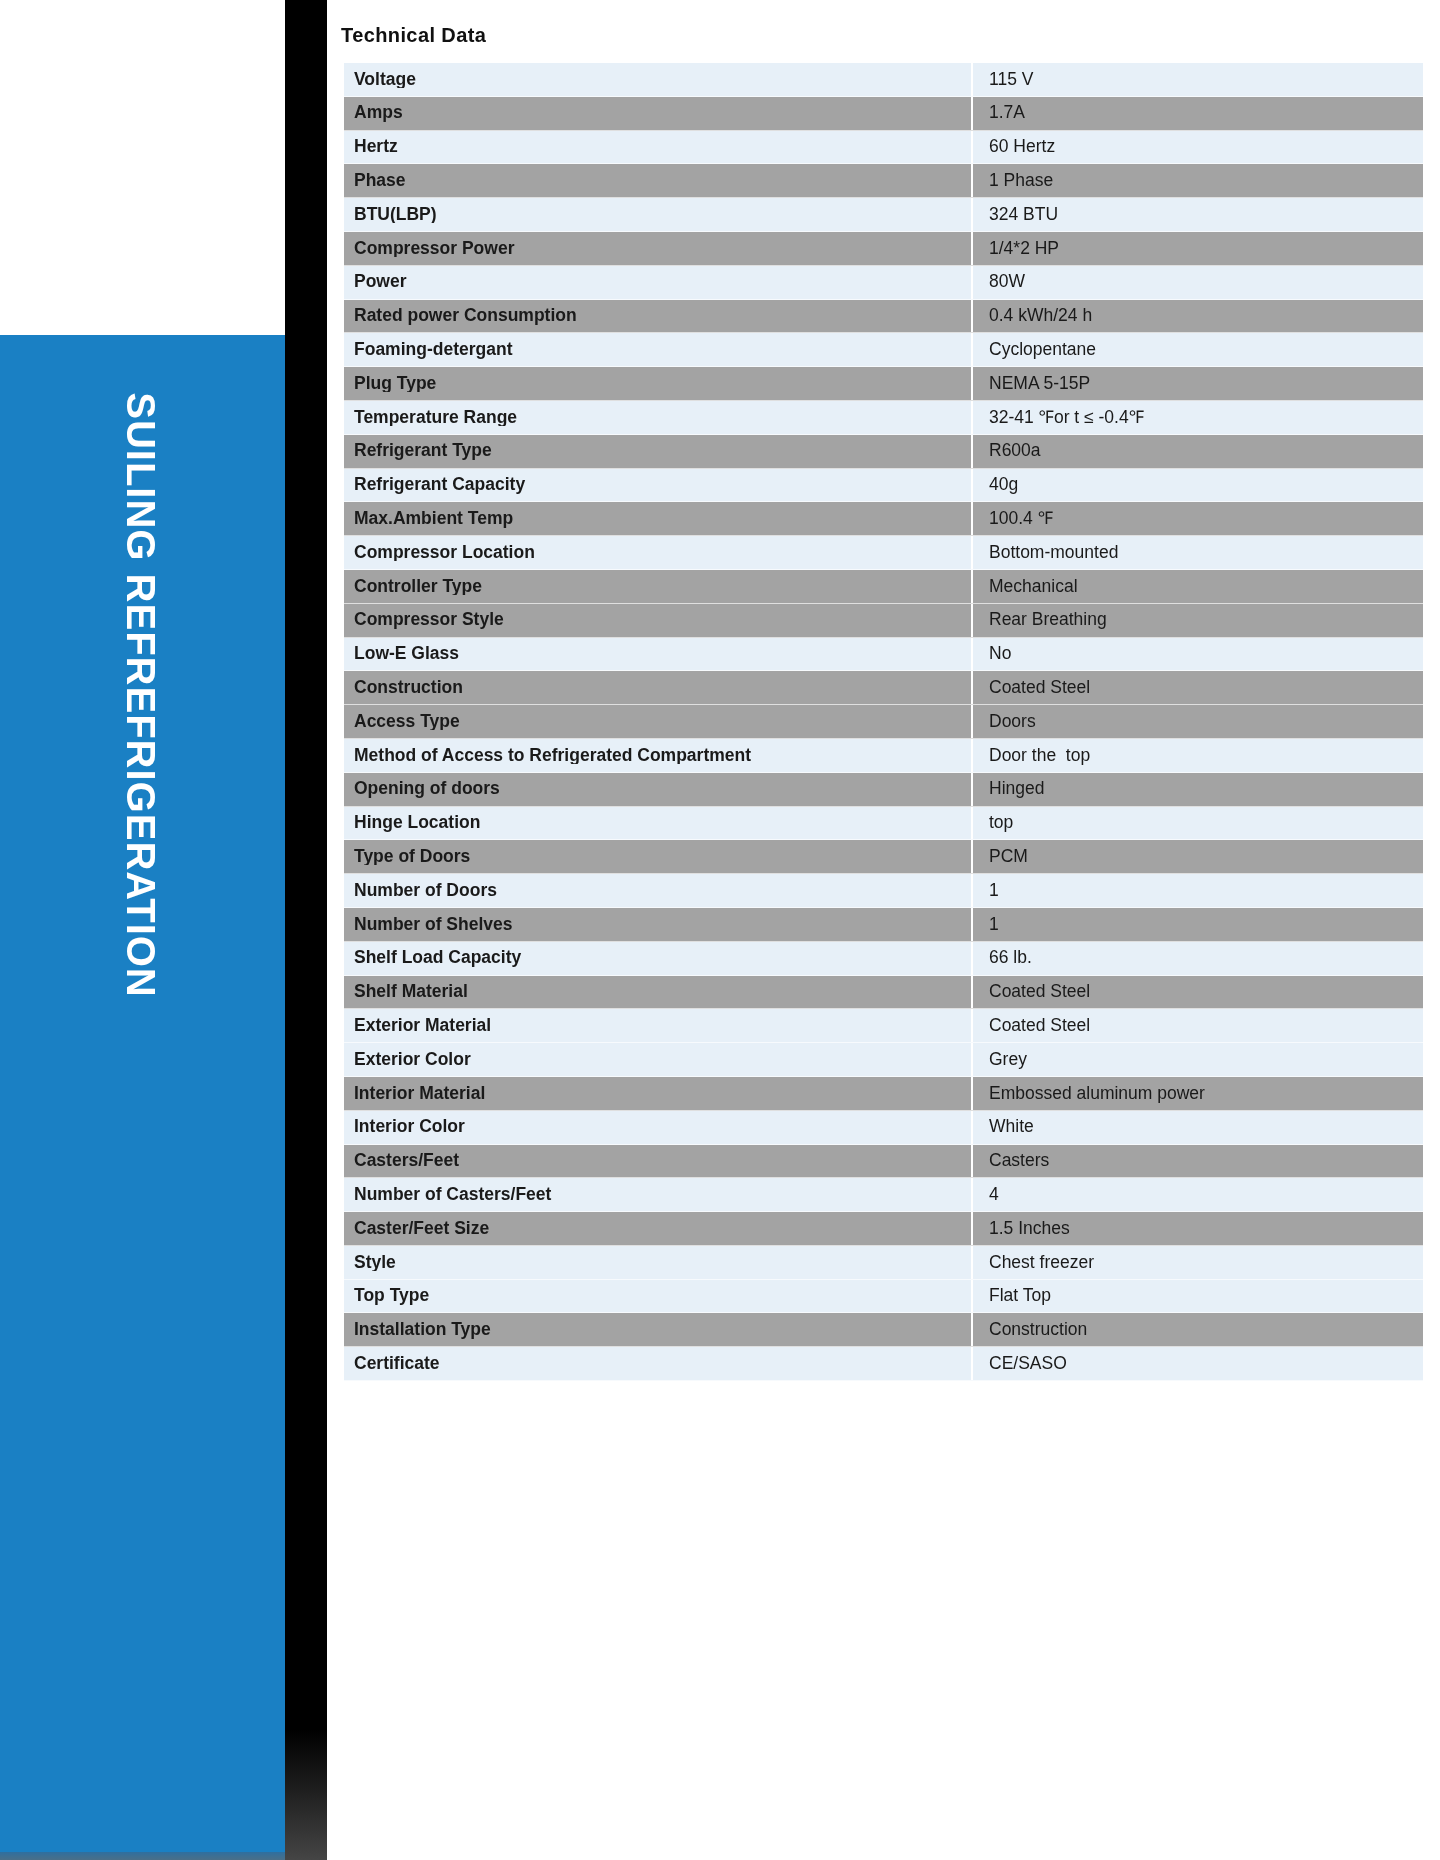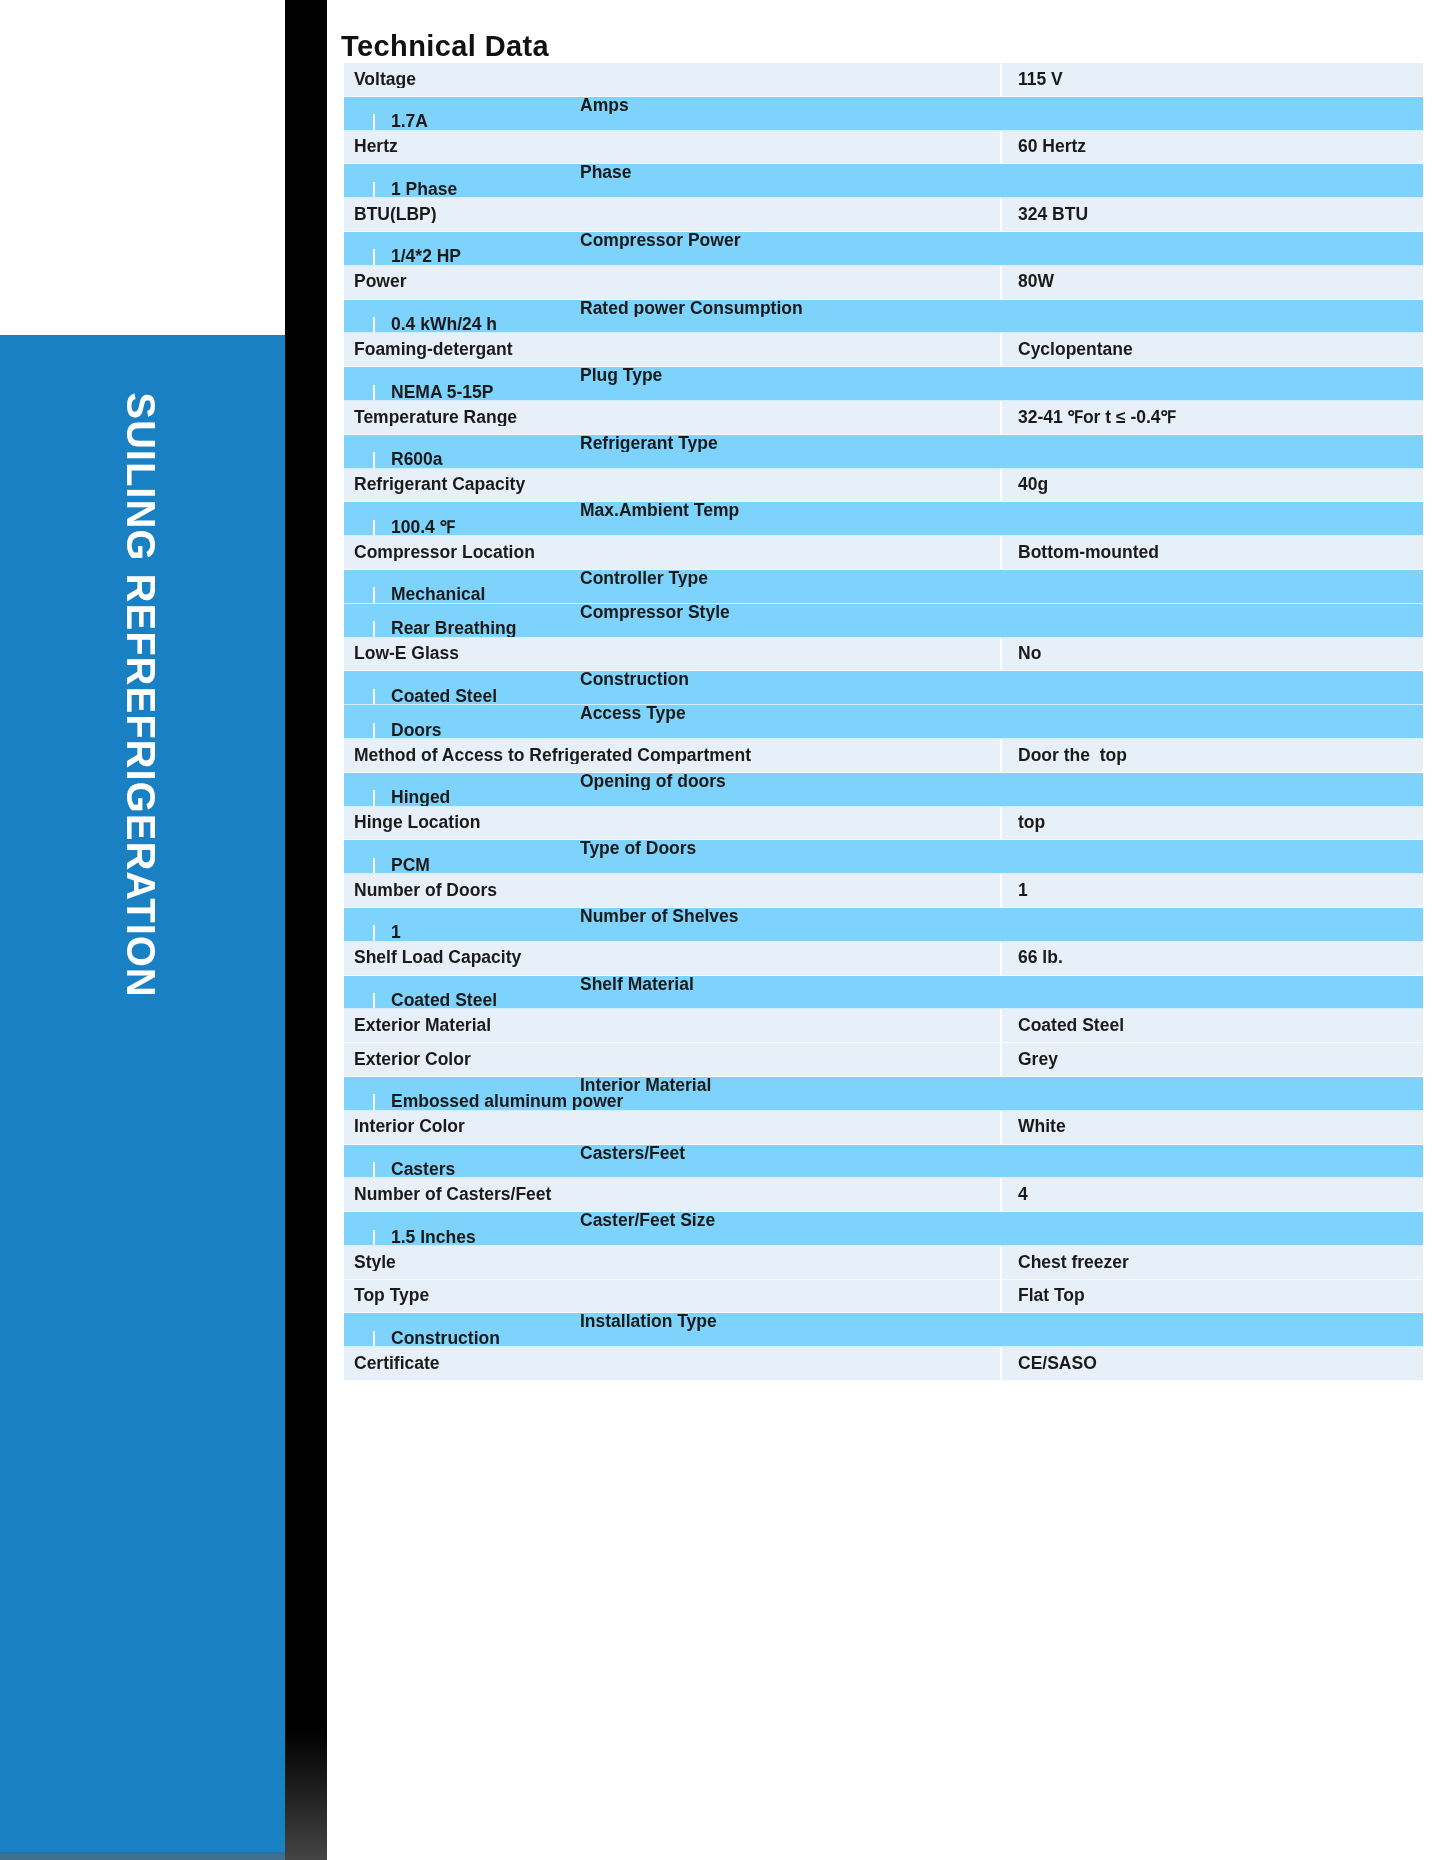--- a/index.html
+++ b/index.html
@@ -58,41 +58,41 @@
     width: 42px;
     height: 1860px;
     background: linear-gradient(180deg, #000000 0%, #000000 93%, #1c1c1c 96%, #454545 100%);
   }
 
   
   .page-title {
     position: absolute;
     left: 341px;
     top: 11px;
-    font-size: 29px;
+    font-size: 20px;
     font-weight: 700;
     letter-spacing: 0.4px;
     color: #111111;
   }
 
   .spec-table {
     position: absolute;
     left: 344px;
     top: 63px;
     width: 1079px;
   }
   .row {
     display: flex;
     height: 33.8px;
     align-items: center;
     border-bottom: 1px solid rgba(255, 255, 255, 0.65);
     box-sizing: border-box;
   }
   .row-blue  { background: var(--row-blue, #e7f0f8); }
-  .row-white { background: #7dd3fc; flex-direction: column; }
+  .row-white { background: #a3a3a3; }
 
   .cell {
     font-size: 17.5px;
     line-height: 1;
     white-space: pre-wrap;
     overflow: hidden;
   }
   .cell.label {
     width: 627px;
     box-sizing: border-box;
@@ -101,23 +101,22 @@
     color: #1a1a1a;
   }
   .cell.value {
     flex: 1;
     box-sizing: border-box;
     padding-left: 16px;
     border-left: 2px solid #ffffff;
     align-self: stretch;
     display: flex;
     align-items: center;
-    font-weight: 700;
+    font-weight: 400;
     color: #1a1a1a;
-    margin-left: 29px;
   }
 </style>
 </head>
 <body>
 
 <div class="sidebar"></div>
 <div class="sidebar-bottom-strip"></div>
 <div class="sidebar-label-wrap">
   <div class="sidebar-label">SUILING REFREFRIGERATION</div>
 </div>

